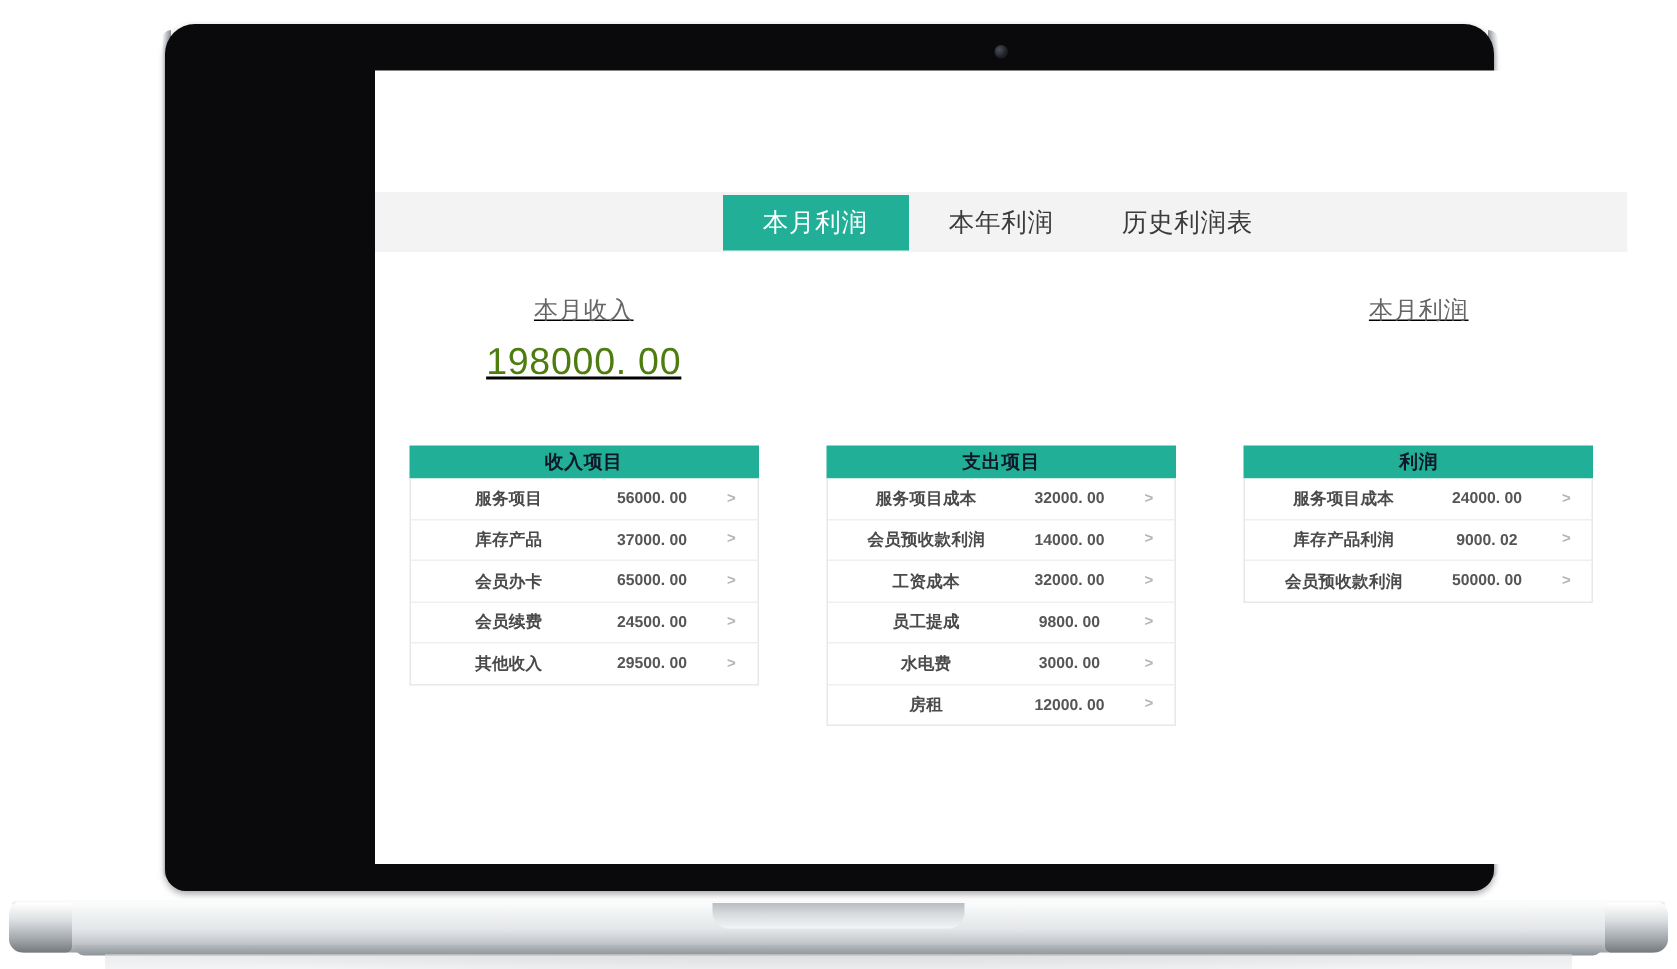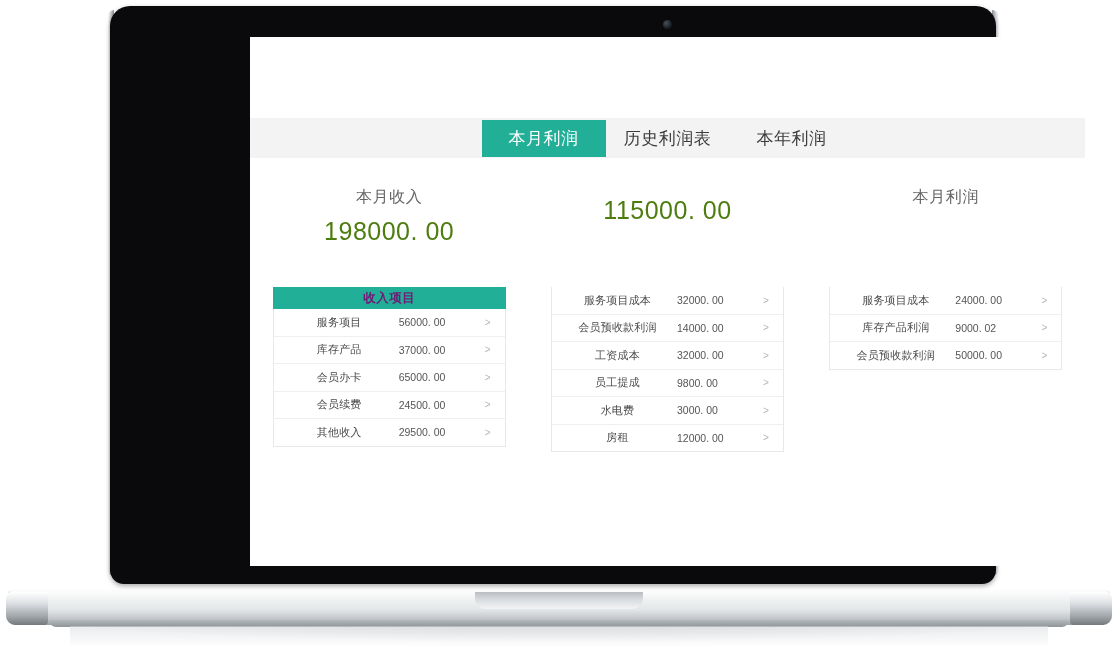--- a/index.html
+++ b/index.html
@@ -5,21 +5,21 @@
   html,body{margin:0;padding:0;}
   body{
     width:1118px;height:646px;
     background:#ffffff;
     font-family:"Liberation Sans","DejaVu Sans",sans-serif;
     overflow:hidden;
     position:relative;
   }
 
   
-  #laptop{position:absolute;left:0;top:4px;width:1118px;height:592px;}
+  #laptop{position:absolute;left:0;top:14px;width:1118px;height:592px;}
 
   
   .lid{
     position:absolute;left:110px;top:2px;width:886px;height:578px;
     background:#0a0a0c;
     border-radius:20px 20px 14px 14px;
     box-shadow:0 2px 5px rgba(0,0,0,.35);
   }
   .lid-edge-l{
     position:absolute;left:108px;top:6px;width:6px;height:566px;
@@ -94,52 +94,53 @@
     padding:7px 0;width:124px;text-align:center;
     letter-spacing:.5px;cursor:pointer;
   }
   .tab.active{
     background:#21b097;color:#ffffff;
   }
 
   .summary{
     position:absolute;left:0;top:150px;width:835px;
     display:flex;
+    text-decoration:underline;
   }
   .sum-cell{flex:1;text-align:center;}
   .sum-label{font-size:16px;color:#666666;letter-spacing:.6px;}
   .sum-value{
     font-size:25px;color:#4d7c0f;margin-top:9px;letter-spacing:.5px;
   }
 
   .tables{
     position:absolute;left:0;top:250px;width:835px;
     display:flex;
   }
   .tcol{flex:1;display:flex;justify-content:center;}
   .tbl{width:233px;}
   .tbl-head{
-    background:#21b097;color:#701a75;
+    background:#21b097;color:#0f172a;
     font-size:12.5px;font-weight:bold;text-align:center;
     height:22px;line-height:22px;letter-spacing:.5px;
   }
   .tbl-body{
     border-left:1px solid #e8e8e8;
     border-right:1px solid #e8e8e8;
     border-bottom:1px solid #e8e8e8;
     background:#ffffff;
   }
   .trow{
     display:flex;align-items:center;height:26.5px;
     border-bottom:1px solid #efefef;
-    font-size:11px;color:#4a4a4a;
+    font-size:11px;color:#4a4a4a;font-weight:bold;
   }
   .trow:last-child{border-bottom:none;}
   .t-name{flex:1;text-align:center;padding-left:6px;letter-spacing:.2px;}
-  .t-val{width:72px;text-align:left;color:#555555;font-size:10.5px;}
+  .t-val{width:72px;text-align:center;color:#555555;font-size:10.5px;}
   .t-arrow{width:34px;text-align:center;color:#b5b5b5;font-size:10px;}
 </style>
 </head>
 <body>
 
 <div id="laptop">
 
   <div class="lid-edge-l"></div>
   <div class="lid-edge-r"></div>
 
@@ -147,35 +148,34 @@
     <div class="webcam"></div>
 
     <div class="screen">
 
       <div class="tabbar">
         <div class="tabs">
           <div class="tab active">
             <span>本月利润</span>
           </div>
           <div class="tab">
+            <span>本年利润</span>
+          </div>
+          <div class="tab">
             <span>历史利润表</span>
-          </div>
-          <div class="tab">
-            <span>本年利润</span>
           </div>
         </div>
       </div>
 
       <div class="summary">
         <div class="sum-cell">
           <div class="sum-label">本月收入</div>
           <div class="sum-value">198000. 00</div>
         </div>
         <div class="sum-cell">
-          <div class="sum-value">115000. 00</div>
         </div>
         <div class="sum-cell">
           <div class="sum-label">本月利润</div>
         </div>
       </div>
 
       <div class="tables">
 
         <div class="tcol">
           <div class="tbl">
@@ -205,20 +205,21 @@
                 <span class="t-name">其他收入</span>
                 <span class="t-val">29500. 00</span>
                 <span class="t-arrow">&gt;</span>
               </div>
             </div>
           </div>
         </div>
 
         <div class="tcol">
           <div class="tbl">
+            <div class="tbl-head">支出项目</div>
             <div class="tbl-body">
               <div class="trow">
                 <span class="t-name">服务项目成本</span>
                 <span class="t-val">32000. 00</span>
                 <span class="t-arrow">&gt;</span>
               </div>
               <div class="trow">
                 <span class="t-name">会员预收款利润</span>
                 <span class="t-val">14000. 00</span>
                 <span class="t-arrow">&gt;</span>
@@ -242,20 +243,21 @@
                 <span class="t-name">房租</span>
                 <span class="t-val">12000. 00</span>
                 <span class="t-arrow">&gt;</span>
               </div>
             </div>
           </div>
         </div>
 
         <div class="tcol">
           <div class="tbl">
+            <div class="tbl-head">利润</div>
             <div class="tbl-body">
               <div class="trow">
                 <span class="t-name">服务项目成本</span>
                 <span class="t-val">24000. 00</span>
                 <span class="t-arrow">&gt;</span>
               </div>
               <div class="trow">
                 <span class="t-name">库存产品利润</span>
                 <span class="t-val">9000. 02</span>
                 <span class="t-arrow">&gt;</span>

